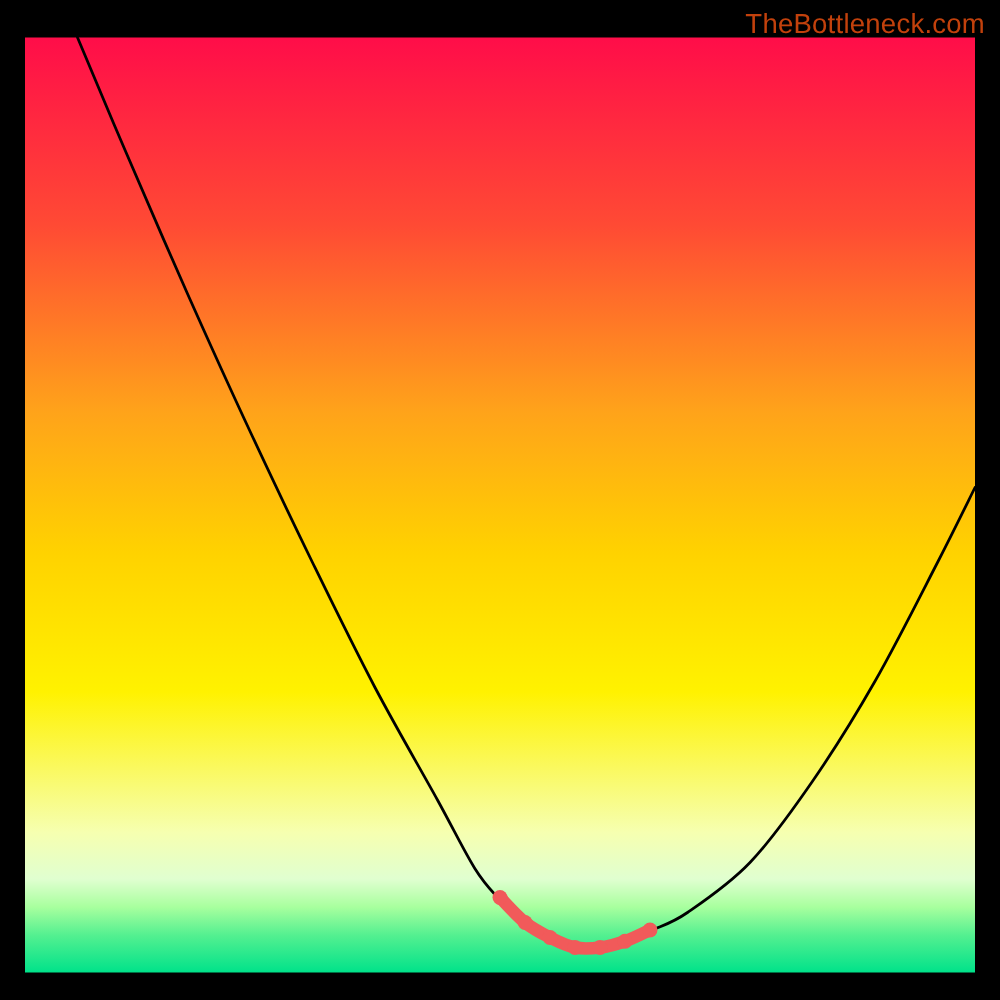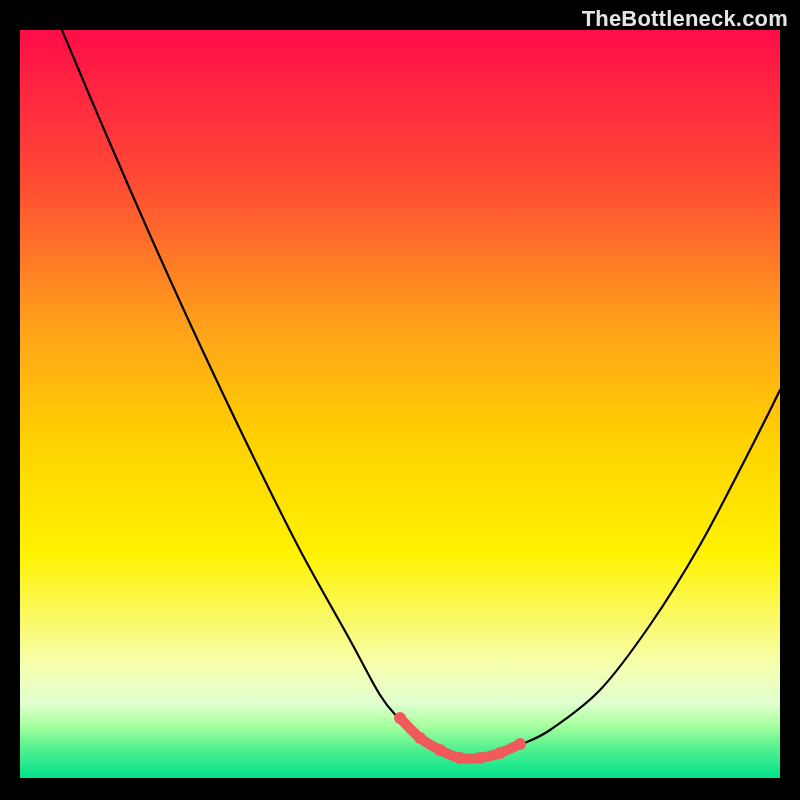--- a/index.html
+++ b/index.html
@@ -14,22 +14,22 @@
     position: relative;
     width: 800px;
     height: 800px;
   }
   .watermark {
     position: absolute;
     top: 6px;
     right: 12px;
     font-family: Arial, Helvetica, sans-serif;
     font-size: 22px;
-    font-weight: 700;
-    color: #e5e5e5;
+    font-weight: 400;
+    color: #c2410c;
     letter-spacing: 0.2px;
     user-select: none;
   }
   svg {
     display: block;
   }
 </style>
 </head>
 <body>
 

